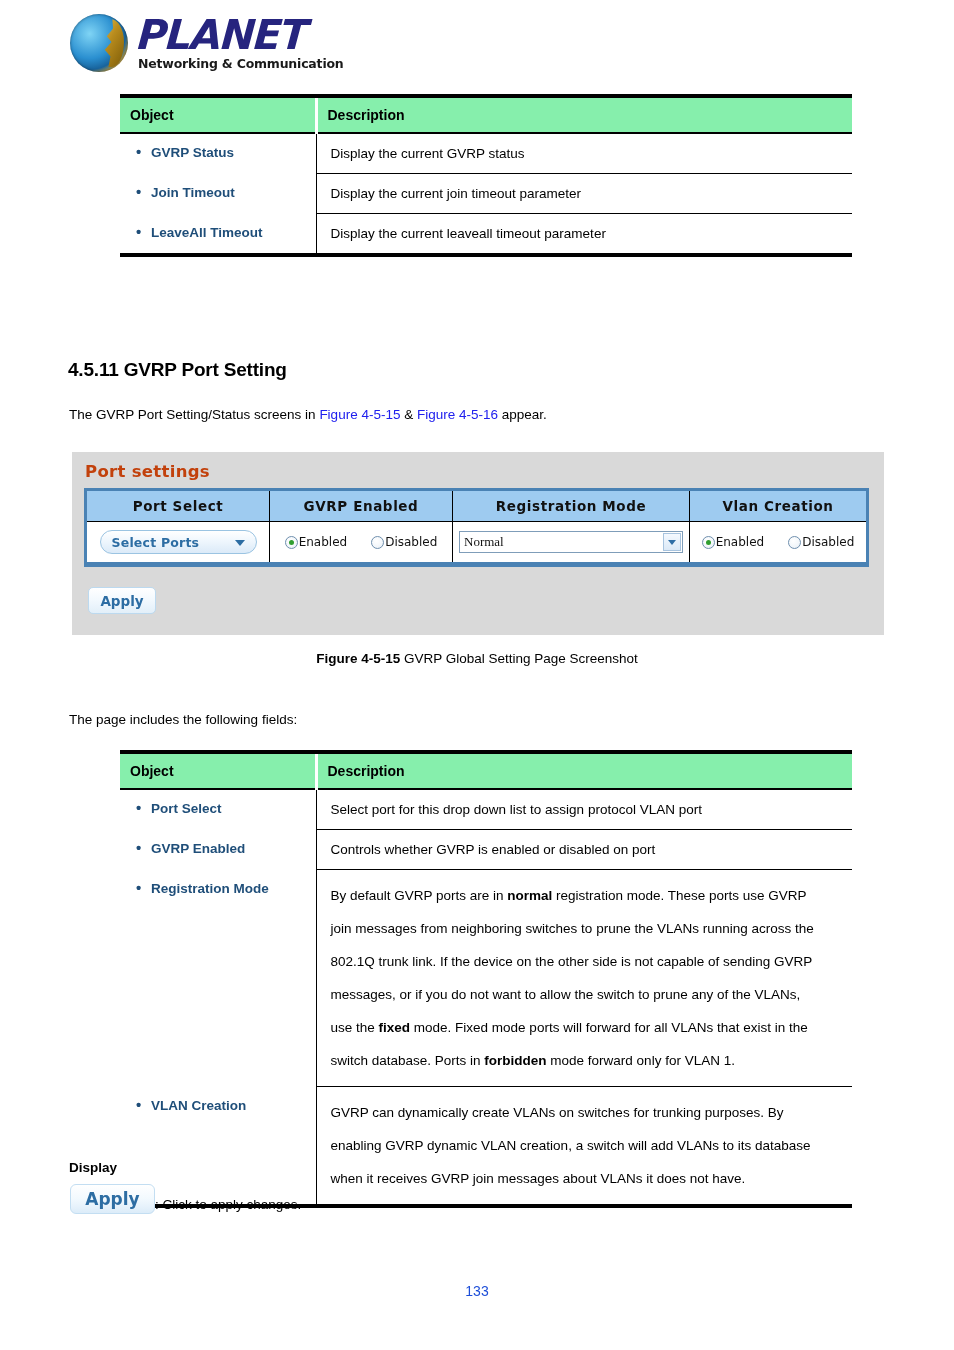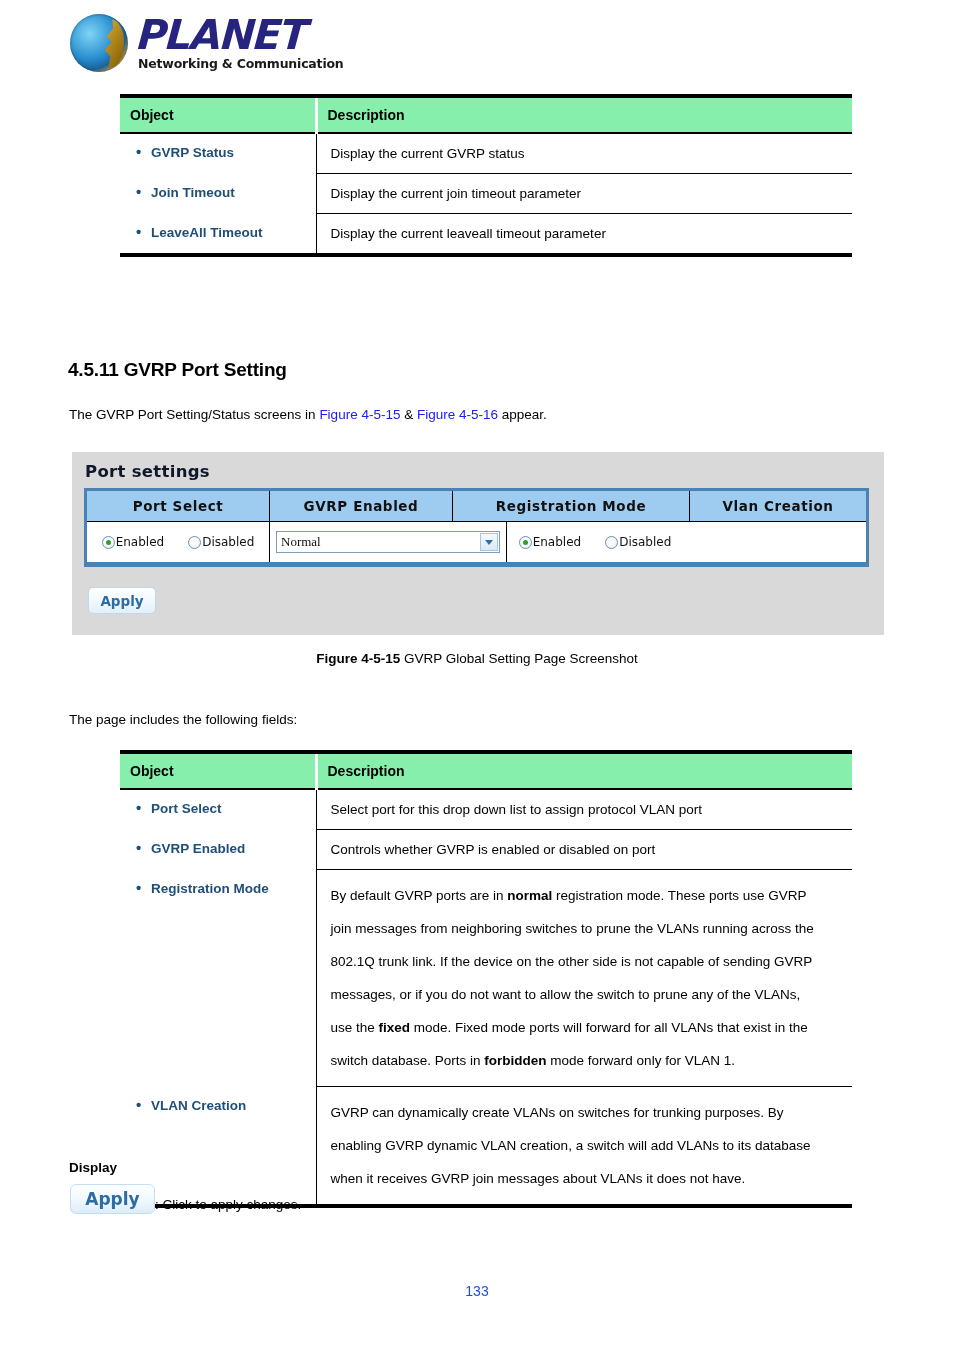--- a/index.html
+++ b/index.html
@@ -182,21 +182,21 @@
     background: #d9d9d9;
     box-sizing: border-box;
   }
   .shot-title {
     position: absolute;
     left: 13px;
     top: 10px;
     font-family: "DejaVu Sans", sans-serif;
     font-weight: bold;
     font-size: 16.5px;
-    color: #0f172a;
+    color: #c2410c;
     letter-spacing: 0.3px;
   }
   .ui-table {
     position: absolute;
     left: 12px;
     top: 36px;
     width: 785px;
     border: 3px solid #4a82b4;
     border-bottom-width: 5px;
     box-sizing: border-box;
@@ -449,20 +449,26 @@
 
     <div class="ui-table">
       <div class="ui-row ui-head">
         <div class="ui-th w1">Port Select</div>
         <div class="ui-th w2">GVRP Enabled</div>
         <div class="ui-th w3">Registration Mode</div>
         <div class="ui-th w4">Vlan Creation</div>
       </div>
       <div class="ui-row">
 
+        <div class="ui-td w1">
+          <div class="sel-ports">
+            <span class="lbl">Select Ports</span>
+            <span class="caret"></span>
+          </div>
+        </div>
 
         <div class="ui-td w2">
           <div class="radio-group">
             <label class="radio-item">
               <span class="radio on"></span>
               <span>Enabled</span>
             </label>
             <label class="radio-item">
               <span class="radio"></span>
               <span>Disabled</span>

